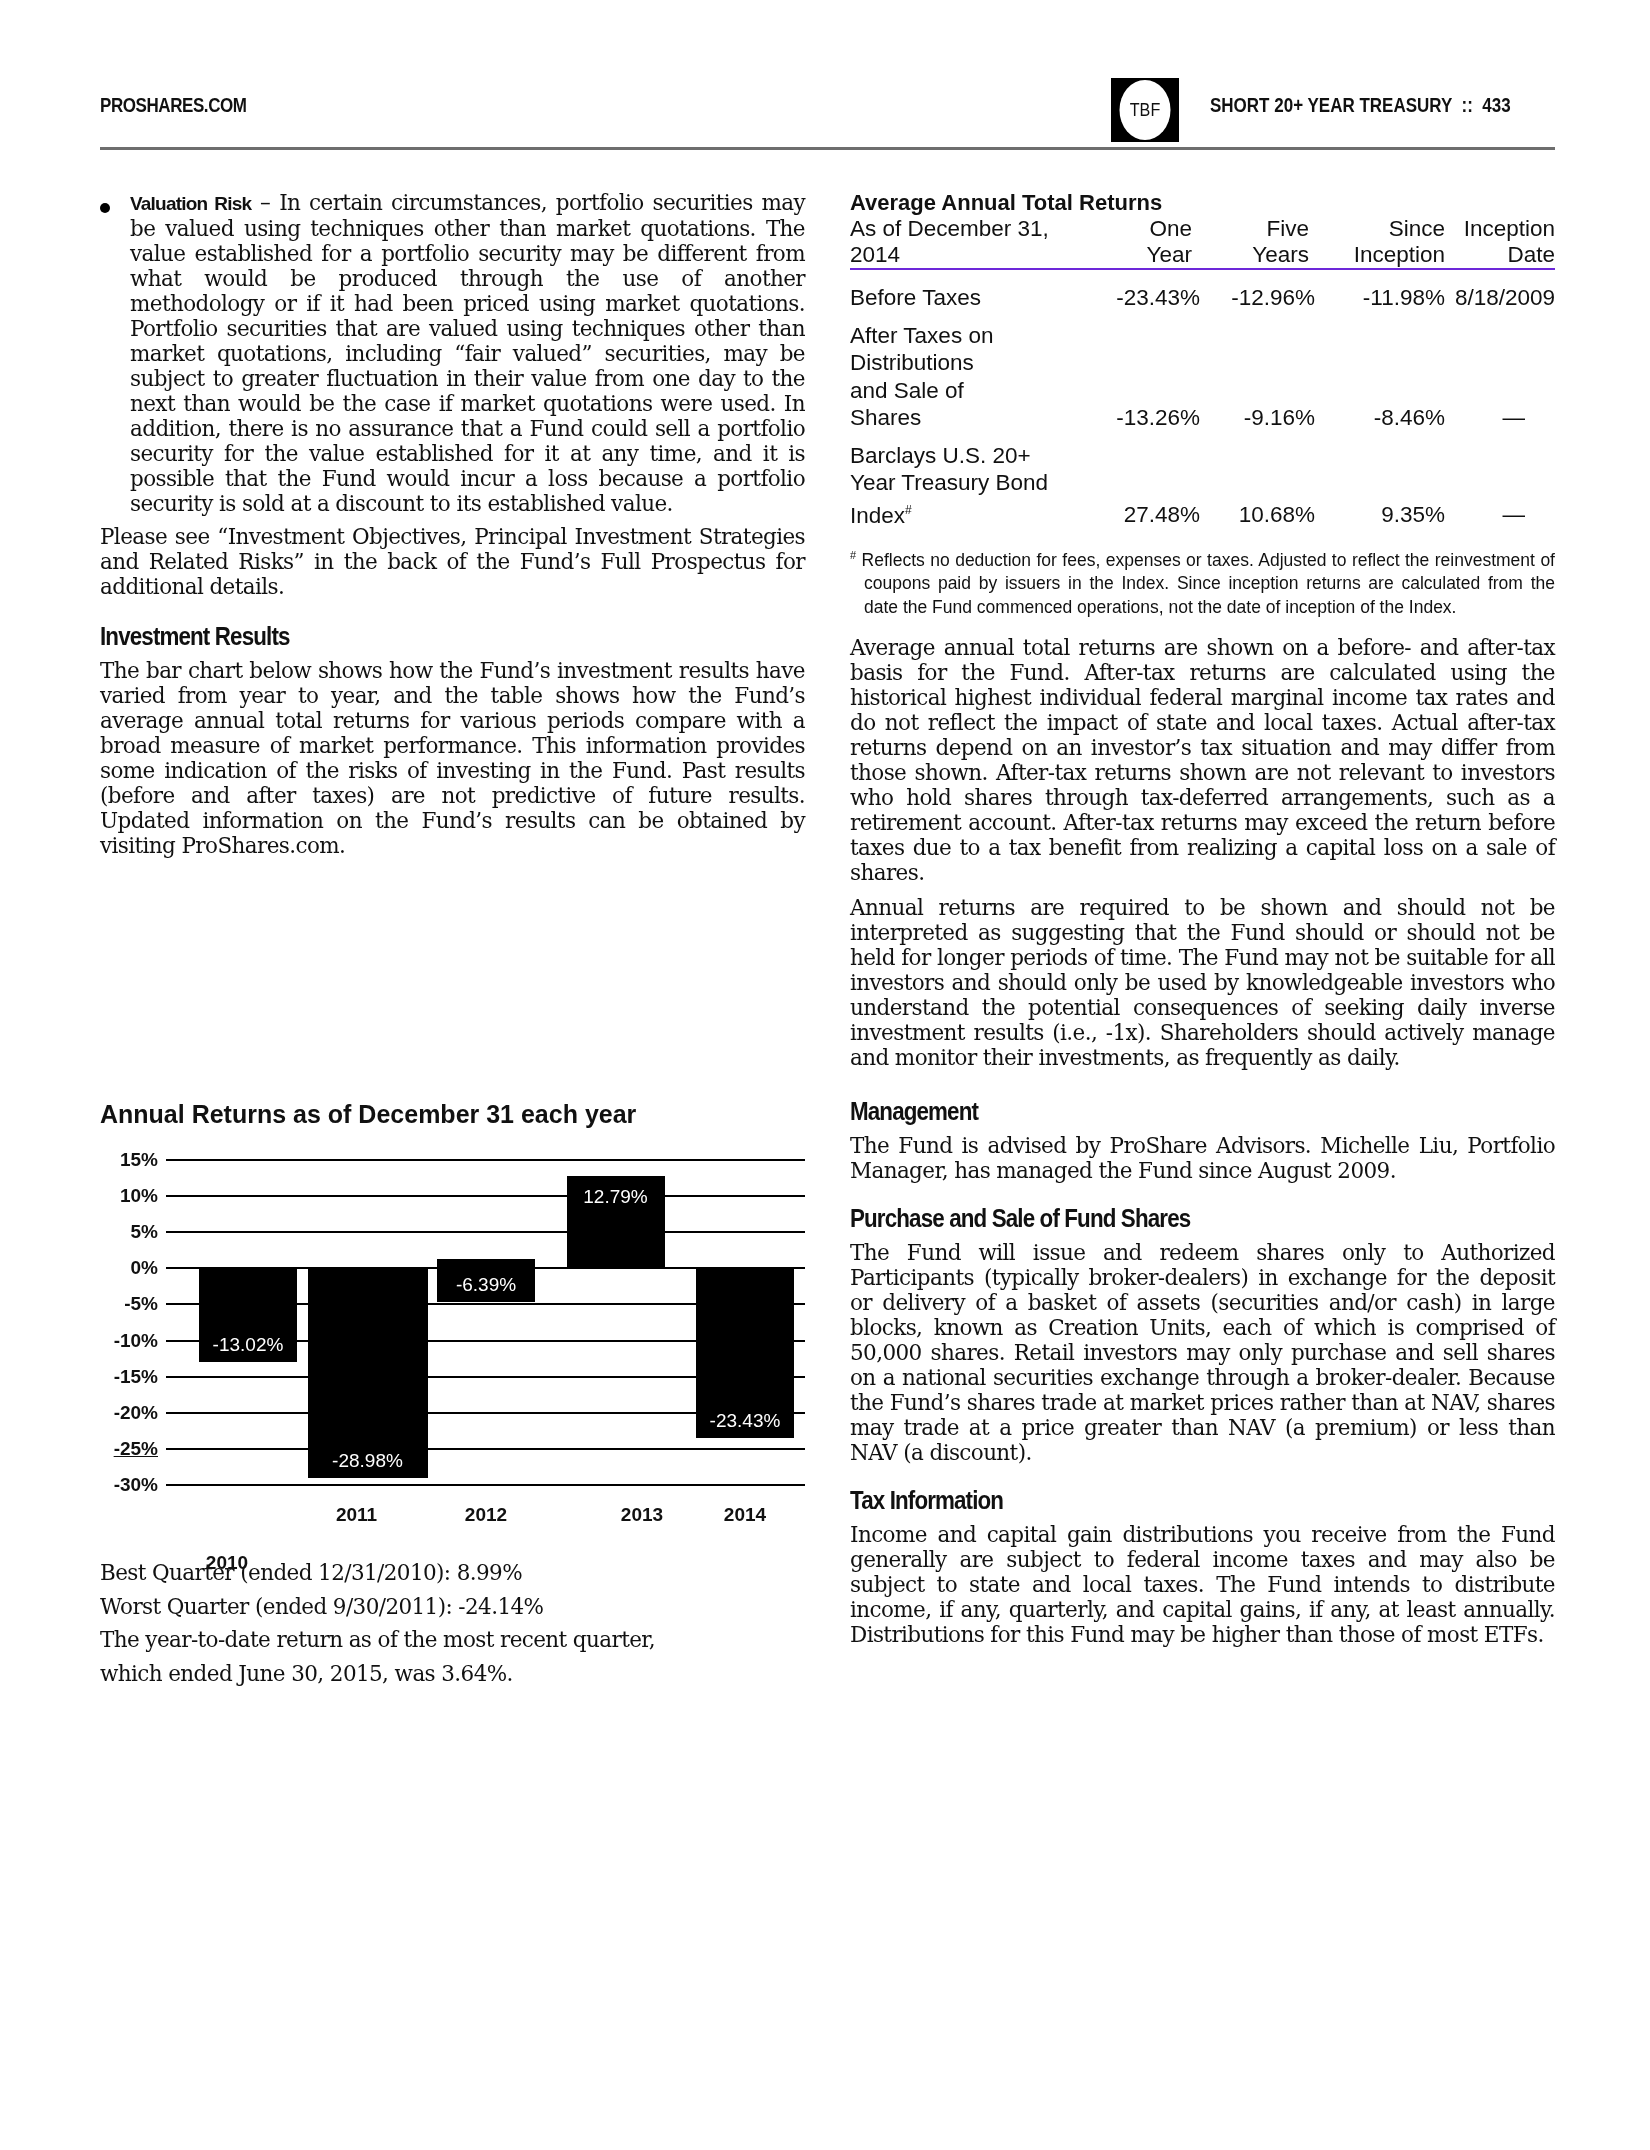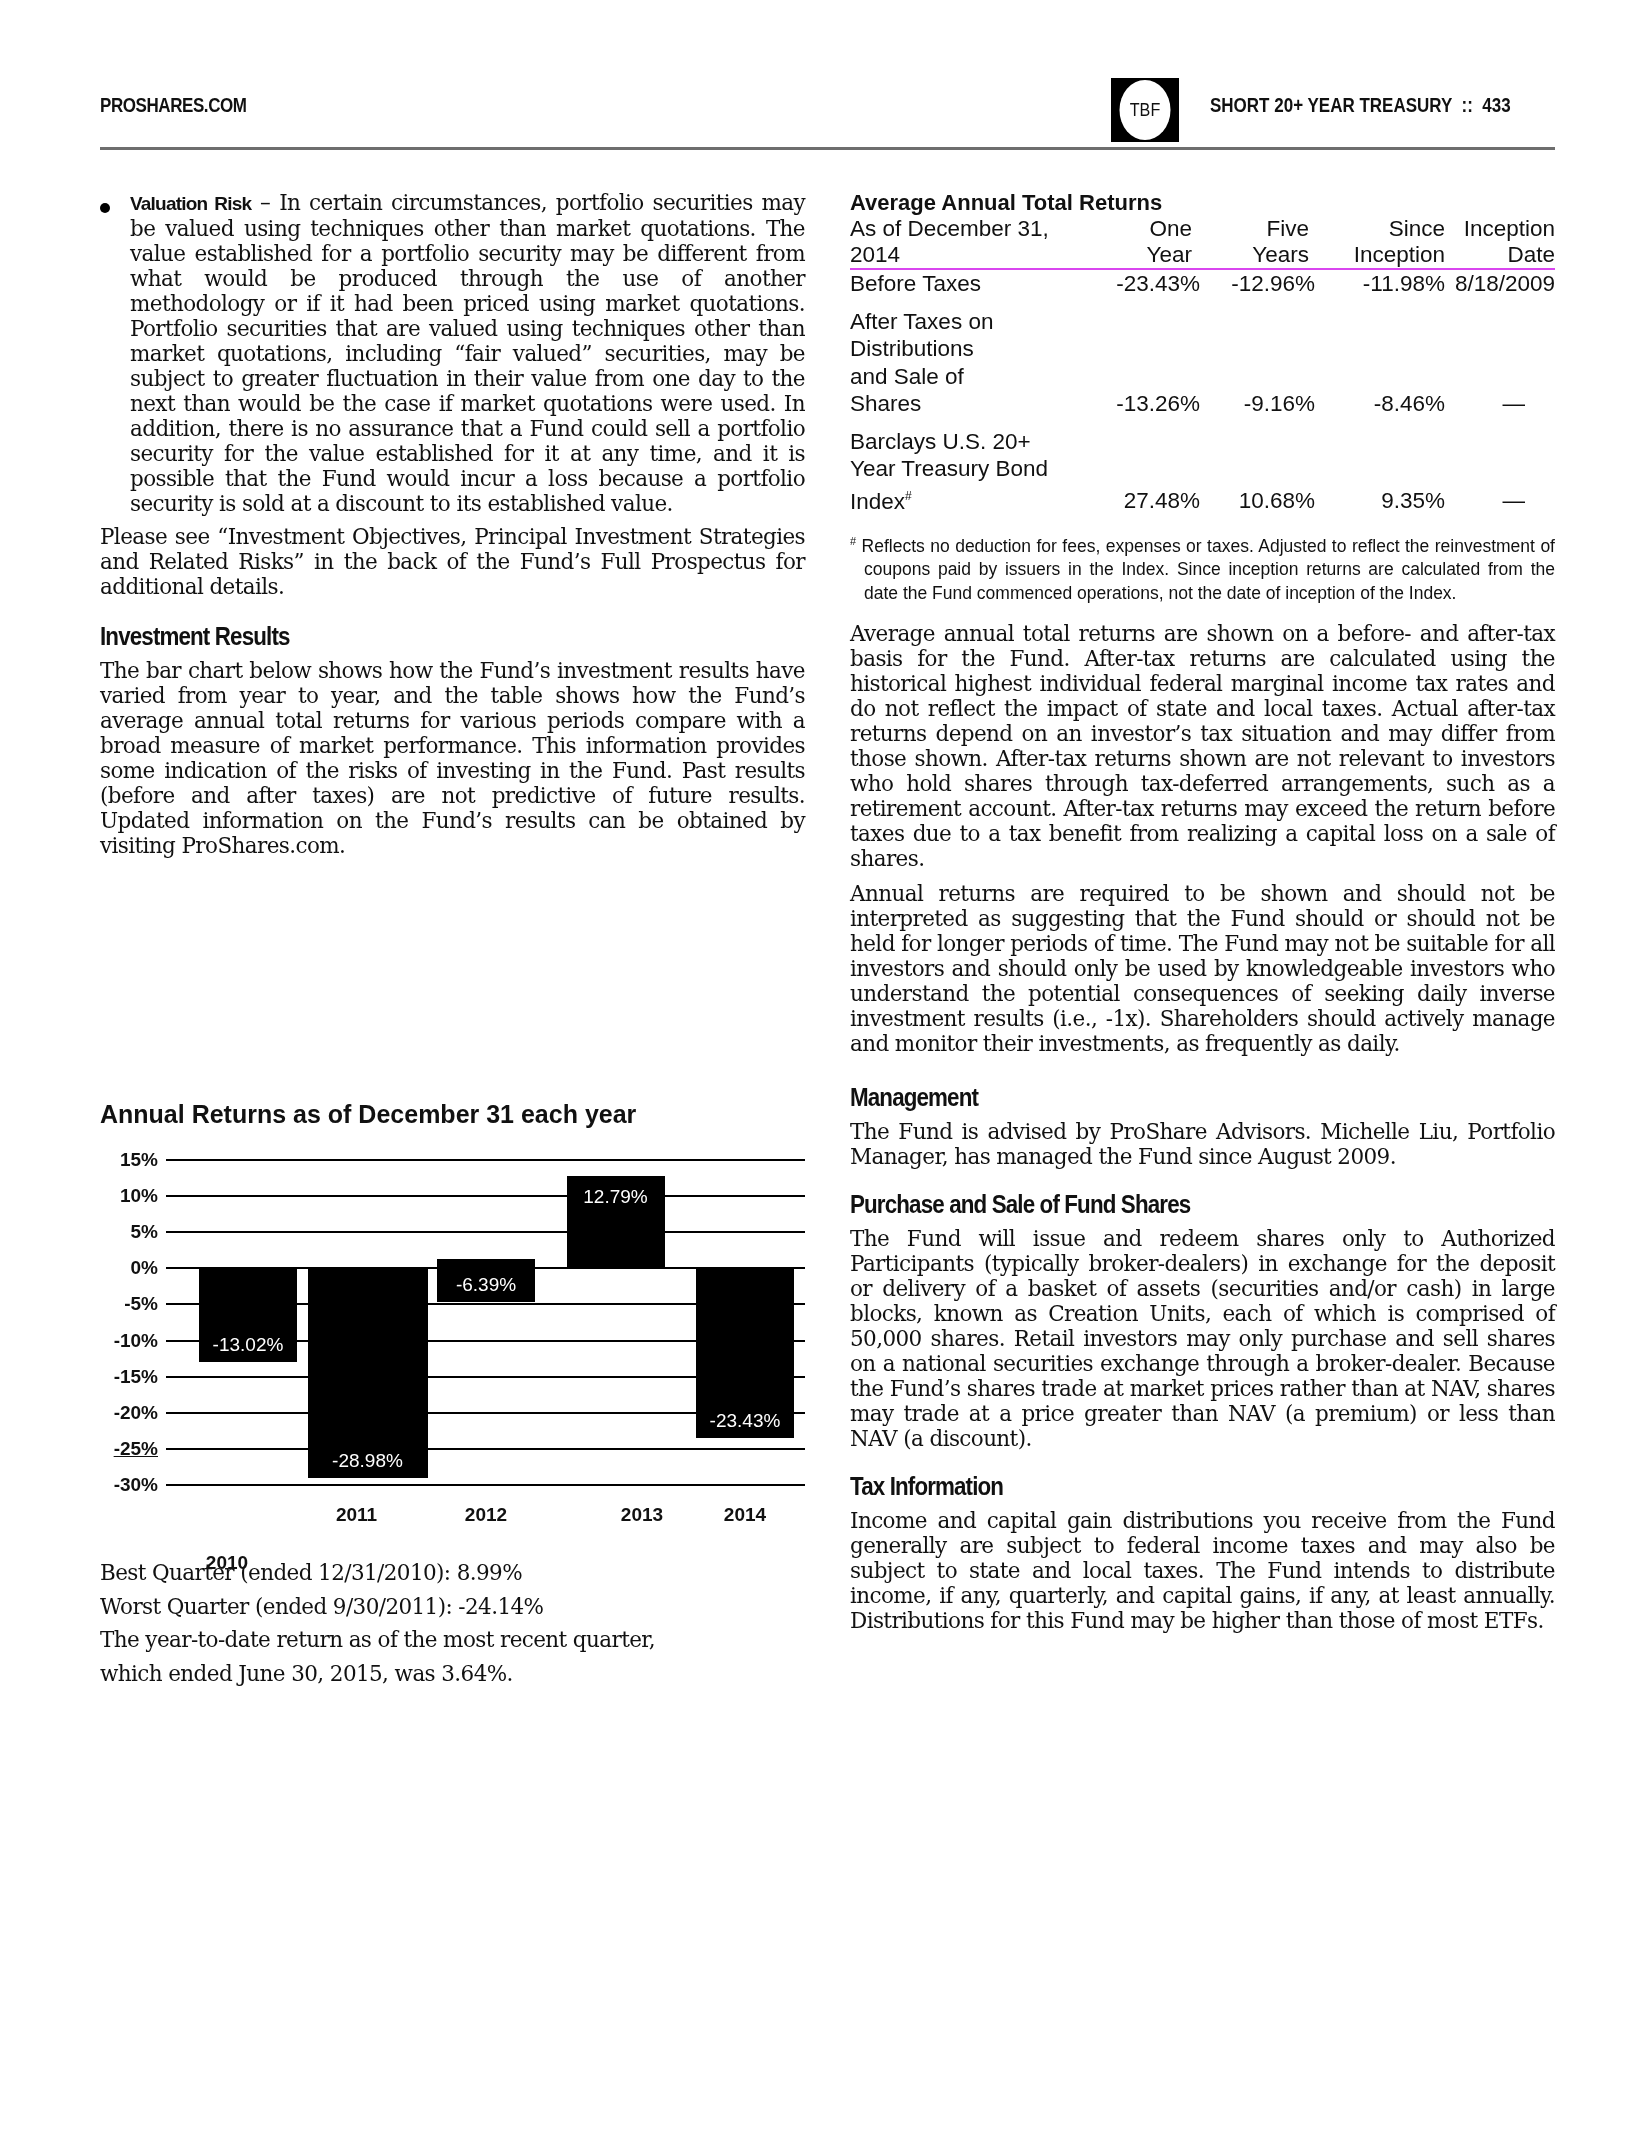--- a/index.html
+++ b/index.html
@@ -19,25 +19,25 @@
   .bullet .dot { position: absolute; left: 0; top: 13px; width: 10px; height: 10px; border-radius: 50%; background: #000; }
   .bullet .lead { font-family: "Liberation Sans", sans-serif; font-weight: bold; font-size: 19px; letter-spacing: -0.8px; }
   h2 { margin: 0; font-family: "Liberation Sans", sans-serif; font-weight: bold; font-size: 26px; letter-spacing: -1px; transform: scaleX(0.86); transform-origin: left; white-space: nowrap; }
 
   
   .tbl { font-family: "Liberation Sans", sans-serif; font-size: 22.5px; width: 705px; }
   .tbl .tt { font-weight: bold; font-size: 22px; line-height: 26px; }
   .tbl table { border-collapse: collapse; width: 705px; }
   .tbl th { font-weight: normal; text-align: center; line-height: 26px; vertical-align: bottom; padding: 0; }
   .tbl th.first { text-align: left; }
-  .tbl thead tr { border-bottom: 2px solid #d946ef; }
+  .tbl thead tr { border-bottom: 2px solid #6d28d9; }
   .tbl td { padding: 0; line-height: 27.5px; vertical-align: bottom; text-align: right; white-space: nowrap; }
   .tbl td.lbl { text-align: left; white-space: normal; }
   .tbl tbody tr td { padding-top: 10px; }
-  .tbl tbody tr:first-child td { padding-top: 0; }
+  .tbl tbody tr:first-child td { padding-top: 14px; }
   .tbl sup { font-size: 12px; }
   .note { font-family: "Liberation Sans", sans-serif; font-size: 17.5px; line-height: 24px; text-align: justify; margin-top: 14px; padding-left: 14px; text-indent: -14px; }
   .note sup { font-size: 11px; }
 
   
   .chart-title { position: absolute; left: 100px; top: 1100px; font-family: "Liberation Sans", sans-serif; font-weight: bold; font-size: 25px; white-space: nowrap; }
   .chart { position: absolute; left: 100px; top: 1140px; width: 705px; height: 400px; }
   .ytick { position: absolute; left: 0; width: 58px; text-align: right; font-family: "Liberation Sans", sans-serif; font-weight: bold; font-size: 19px; transform: translateY(-50%); }
   .gl { position: absolute; left: 66px; width: 639px; height: 2px; background: #000; }
   .bar { position: absolute; background: #000; }

